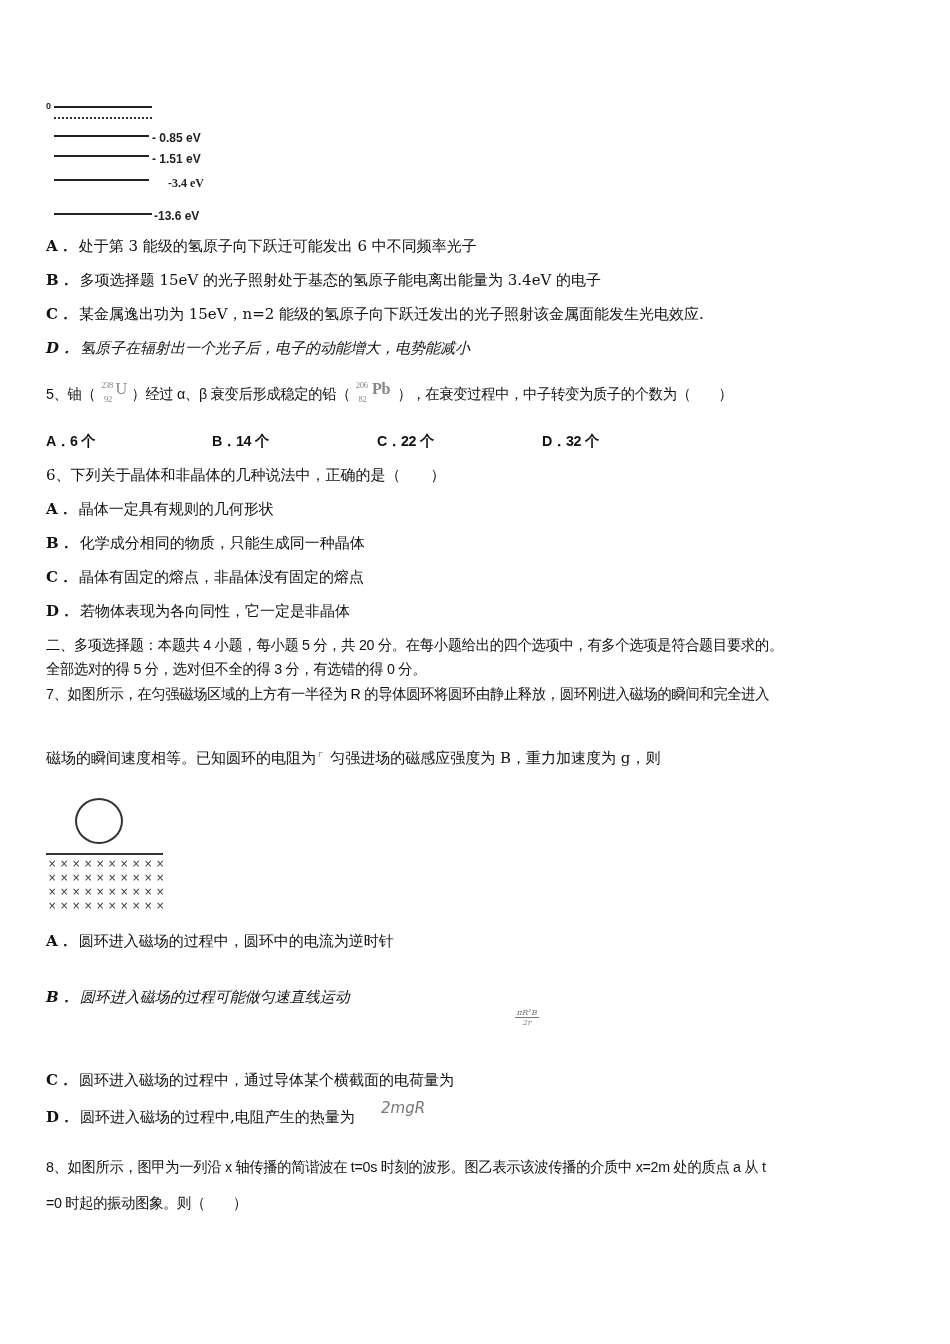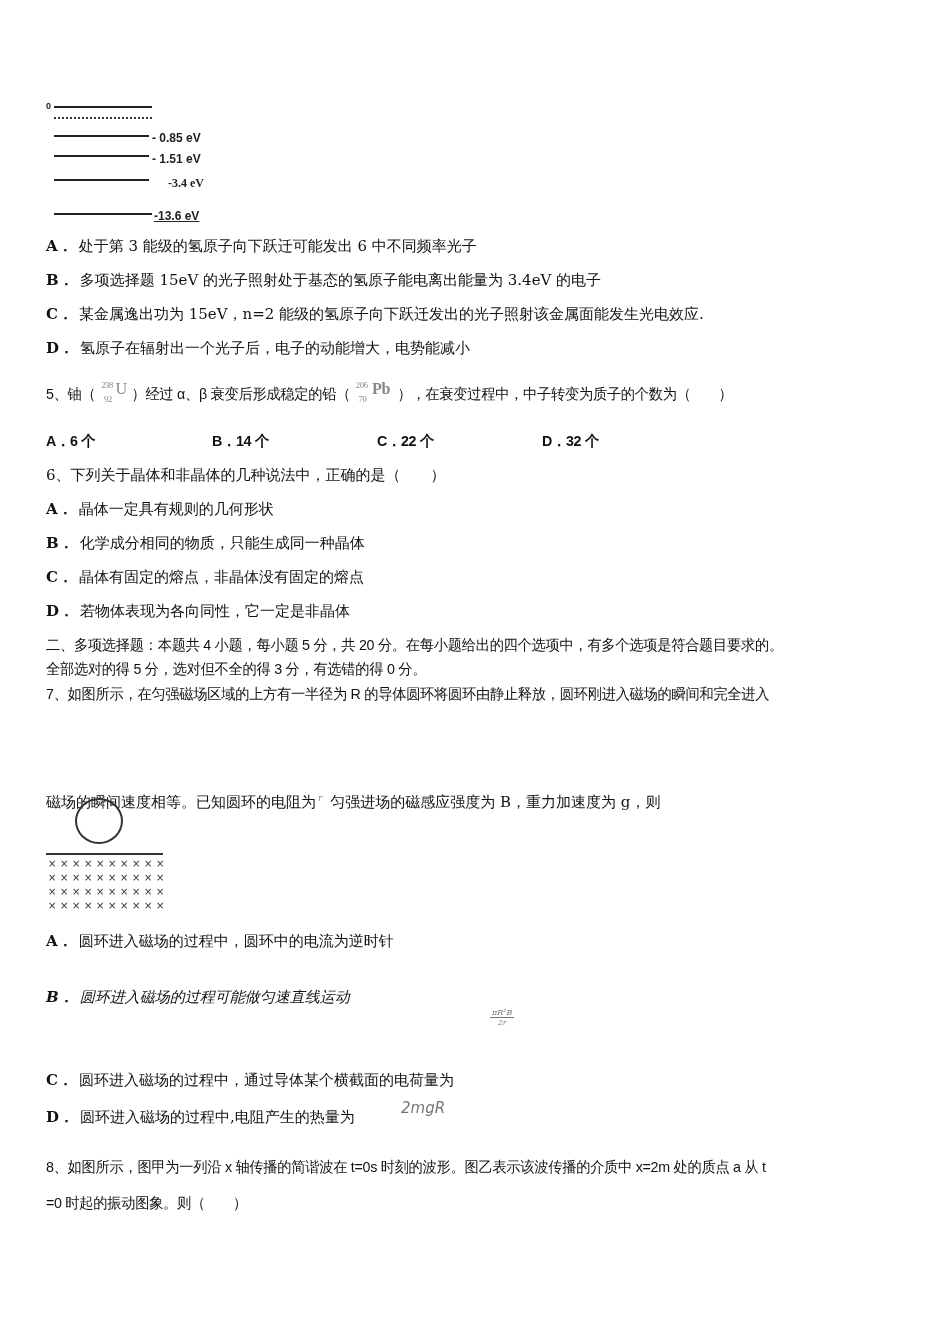--- a/index.html
+++ b/index.html
@@ -16,78 +16,78 @@
   .iso.pb { width:42px; }
   .iso.pb .sym { left:19px;font-weight:bold; }
   .energy { position:absolute; left:46px; top:98px; width:160px; height:125px; }
   .lvl { position:absolute; left:8px; height:2px; background:#222; }
   .lvl-label { position:absolute; font-family:"Liberation Sans", sans-serif; font-size:12px; font-weight:bold; color:#222; }
   .dotted { position:absolute; left:8px; width:98px; border-top:2px dotted #333; }
   .field { position:absolute; left:46px; top:795px; width:120px; height:118px; }
   .ring { position:absolute; left:29px; top:3px; width:44px; height:42px; border:2px solid #333; border-radius:50%; }
   .boundary { position:absolute; left:0; top:58px; width:117px; height:2px; background:#333; }
   .xgrid { position:absolute; left:2px; top:63px; display:grid; grid-template-columns:repeat(10,12px); row-gap:2px; font-family:"DejaVu Sans", sans-serif; font-size:10px; line-height:12px; color:#333; }
-  .frac { position:absolute; font-family:"DejaVu Serif", serif; font-style:italic; color:#777; text-align:center; font-size:8px; }
+  .frac { position:absolute; font-family:"DejaVu Serif", serif; font-style:italic; color:#777; text-align:center; font-size:8px;margin-left:25px; }
   .frac .num { border-bottom:1px solid #777; padding:0 2px; }
-  .eq { position:absolute; font-family:"DejaVu Sans", sans-serif; font-style:italic; color:#777; font-size:15px;margin-left:20px; }
+  .eq { position:absolute; font-family:"DejaVu Sans", sans-serif; font-style:italic; color:#777; font-size:15px; }
   .tiny-r { position:absolute; font-family:"DejaVu Serif", serif; font-style:italic; color:#888; font-size:9px; }
 </style>
 </head>
 <body>
 
 <div class="energy">
   <span class="lvl-label" style="left:0;top:3px;font-size:9px;">0</span>
   <div class="lvl" style="top:8px;width:98px;"></div>
   <div class="dotted" style="top:19px;"></div>
   <div class="lvl" style="top:37px;width:95px;"></div>
   <span class="lvl-label" style="left:106px;top:33px;">- 0.85 eV</span>
   <div class="lvl" style="top:57px;width:95px;"></div>
   <span class="lvl-label" style="left:106px;top:54px;">- 1.51 eV</span>
   <div class="lvl" style="top:81px;width:95px;"></div>
   <span class="lvl-label" style="left:122px;top:78px;font-family:Liberation Serif, serif;">-3.4 eV</span>
   <div class="lvl" style="top:115px;width:98px;"></div>
-  <span class="lvl-label" style="left:108px;top:111px;text-decoration:underline;">-13.6 eV</span>
+  <span class="lvl-label" style="left:108px;top:111px;">-13.6 eV</span>
 </div>
 
 <div class="line" style="top:236px;text-align:center;"><span class="opt-label">A．</span><span>处于第 3 能级的氢原子向下跃迁可能发出 6 中不同频率光子</span></div>
 <div class="line" style="top:270px;"><span class="opt-label">B．</span><span>多项选择题 15eV 的光子照射处于基态的氢原子能电离出能量为 3.4eV 的电子</span></div>
 <div class="line" style="top:304px;"><span class="opt-label">C．</span><span>某金属逸出功为 15eV，n=2 能级的氢原子向下跃迁发出的光子照射该金属面能发生光电效应.</span></div>
-<div class="line" style="top:338px;"><span class="opt-label">D．</span><span>氢原子在辐射出一个光子后，电子的动能增大，电势能减小</span></div>
+<div class="line" style="top:338px;font-style:italic;"><span class="opt-label">D．</span><span>氢原子在辐射出一个光子后，电子的动能增大，电势能减小</span></div>
 
 <div class="line cond" style="top:384px;">
   <span>5、铀（</span>
   <span class="iso">
     <span class="mass">238</span>
     <span class="num">92</span>
     <span class="sym">U</span>
   </span>
   <span>）经过 α、β 衰变后形成稳定的铅（</span>
   <span class="iso pb">
     <span class="mass">206</span>
-    <span class="num">70</span>
+    <span class="num">82</span>
     <span class="sym">Pb</span>
   </span>
   <span>），在衰变过程中，中子转变为质子的个数为（　　）</span>
 </div>
 <div class="line cond" style="top:431px;left:46px;"><span class="b">A．</span><span class="b">6 个</span></div>
 <div class="line cond" style="top:431px;left:212px;"><span class="b">B．</span><span class="b">14 个</span></div>
 <div class="line cond" style="top:431px;left:377px;"><span class="b">C．</span><span class="b">22 个</span></div>
 <div class="line cond" style="top:431px;left:542px;"><span class="b">D．</span><span class="b">32 个</span></div>
 
 <div class="line" style="top:465px;">6、下列关于晶体和非晶体的几种说法中，正确的是（　　）</div>
 <div class="line" style="top:499px;"><span class="opt-label">A．</span><span>晶体一定具有规则的几何形状</span></div>
 <div class="line" style="top:533px;"><span class="opt-label">B．</span><span>化学成分相同的物质，只能生成同一种晶体</span></div>
 <div class="line" style="top:567px;"><span class="opt-label">C．</span><span>晶体有固定的熔点，非晶体没有固定的熔点</span></div>
 <div class="line" style="top:601px;"><span class="opt-label">D．</span><span>若物体表现为各向同性，它一定是非晶体</span></div>
 
 <div class="line cond" style="top:635px;font-size:15px;">二、多项选择题：本题共 4 小题，每小题 5 分，共 20 分。在每小题给出的四个选项中，有多个选项是符合题目要求的。</div>
 <div class="line cond" style="top:659px;">全部选对的得 5 分，选对但不全的得 3 分，有选错的得 0 分。</div>
 
 <div class="line cond" style="top:684px;">7、如图所示，在匀强磁场区域的上方有一半径为 R 的导体圆环将圆环由静止释放，圆环刚进入磁场的瞬间和完全进入</div>
-<div class="line" style="top:748px;margin-top:44px;">
+<div class="line" style="top:748px;">
   <span>磁场的瞬间速度相等。已知圆环的电阻为</span><span class="tiny-r" style="position:relative;top:-6px;margin:0 8px 0 2px;">r</span><span>匀强进场的磁感应强度为 B，重力加速度为 g，则</span>
 </div>
 
 <div class="field">
   <div class="ring"></div>
   <div class="boundary"></div>
   <div class="xgrid" id="xgrid">
       <span>×</span>
       <span>×</span>
       <span>×</span>

